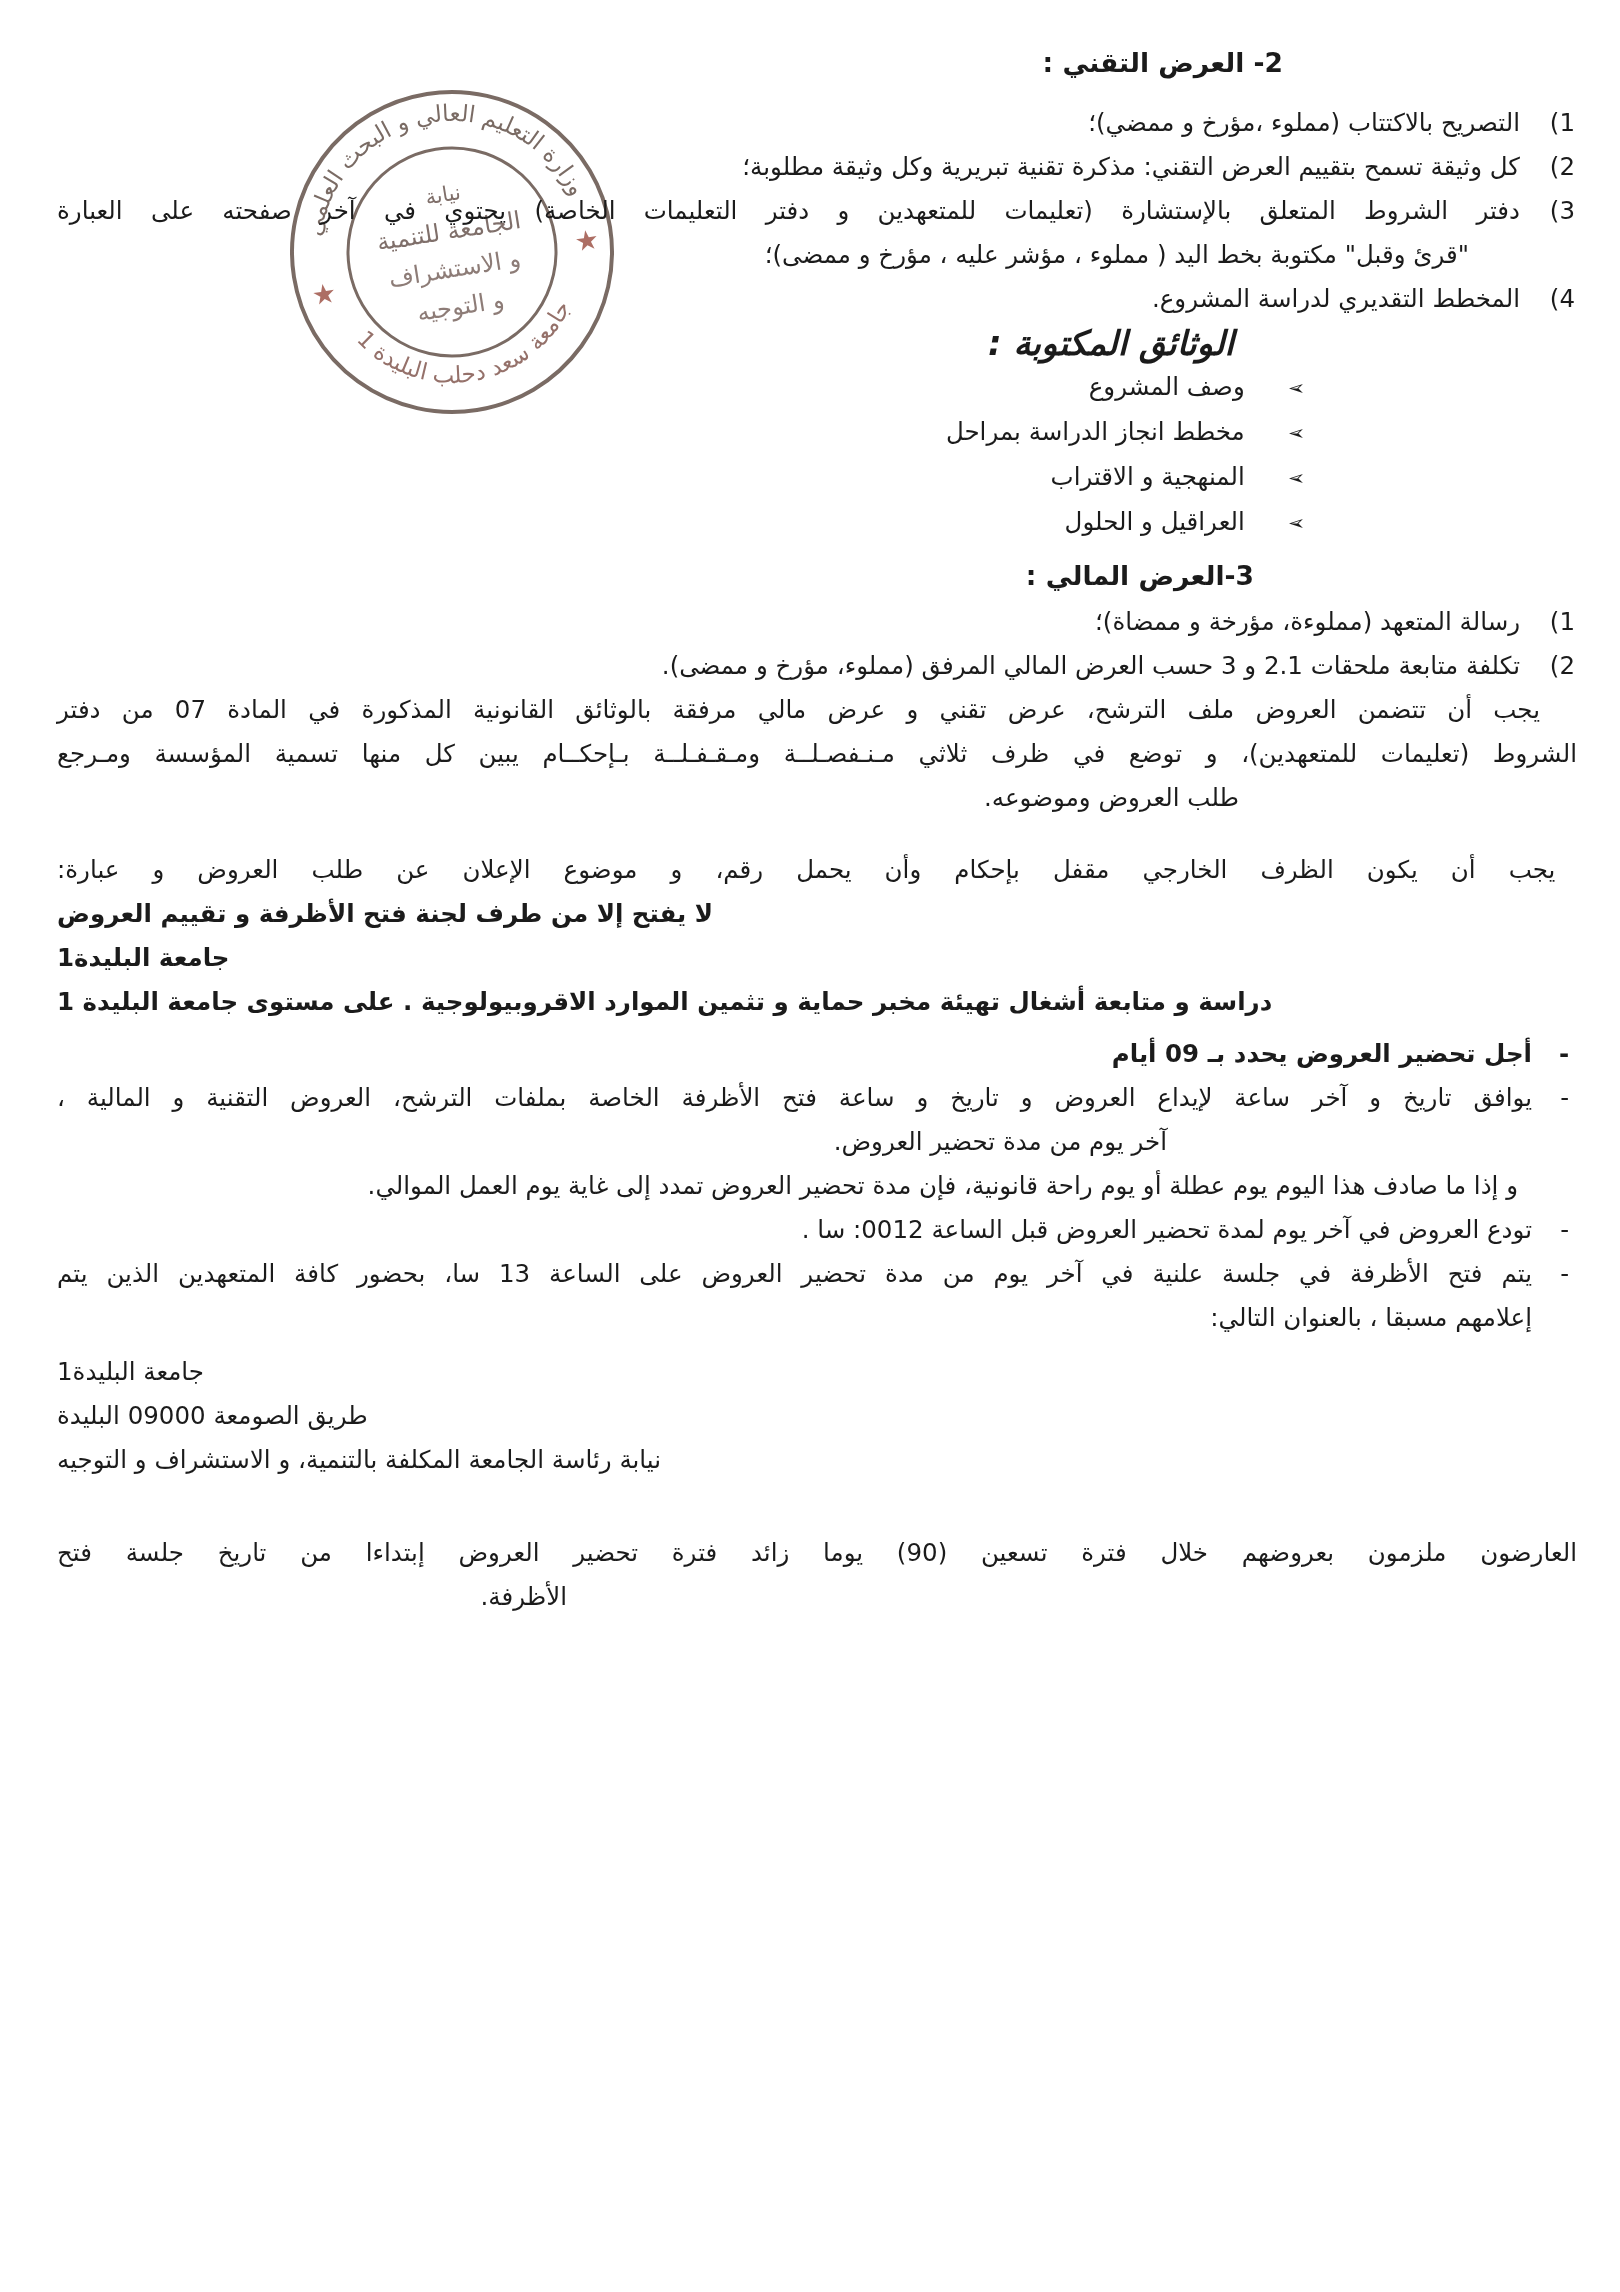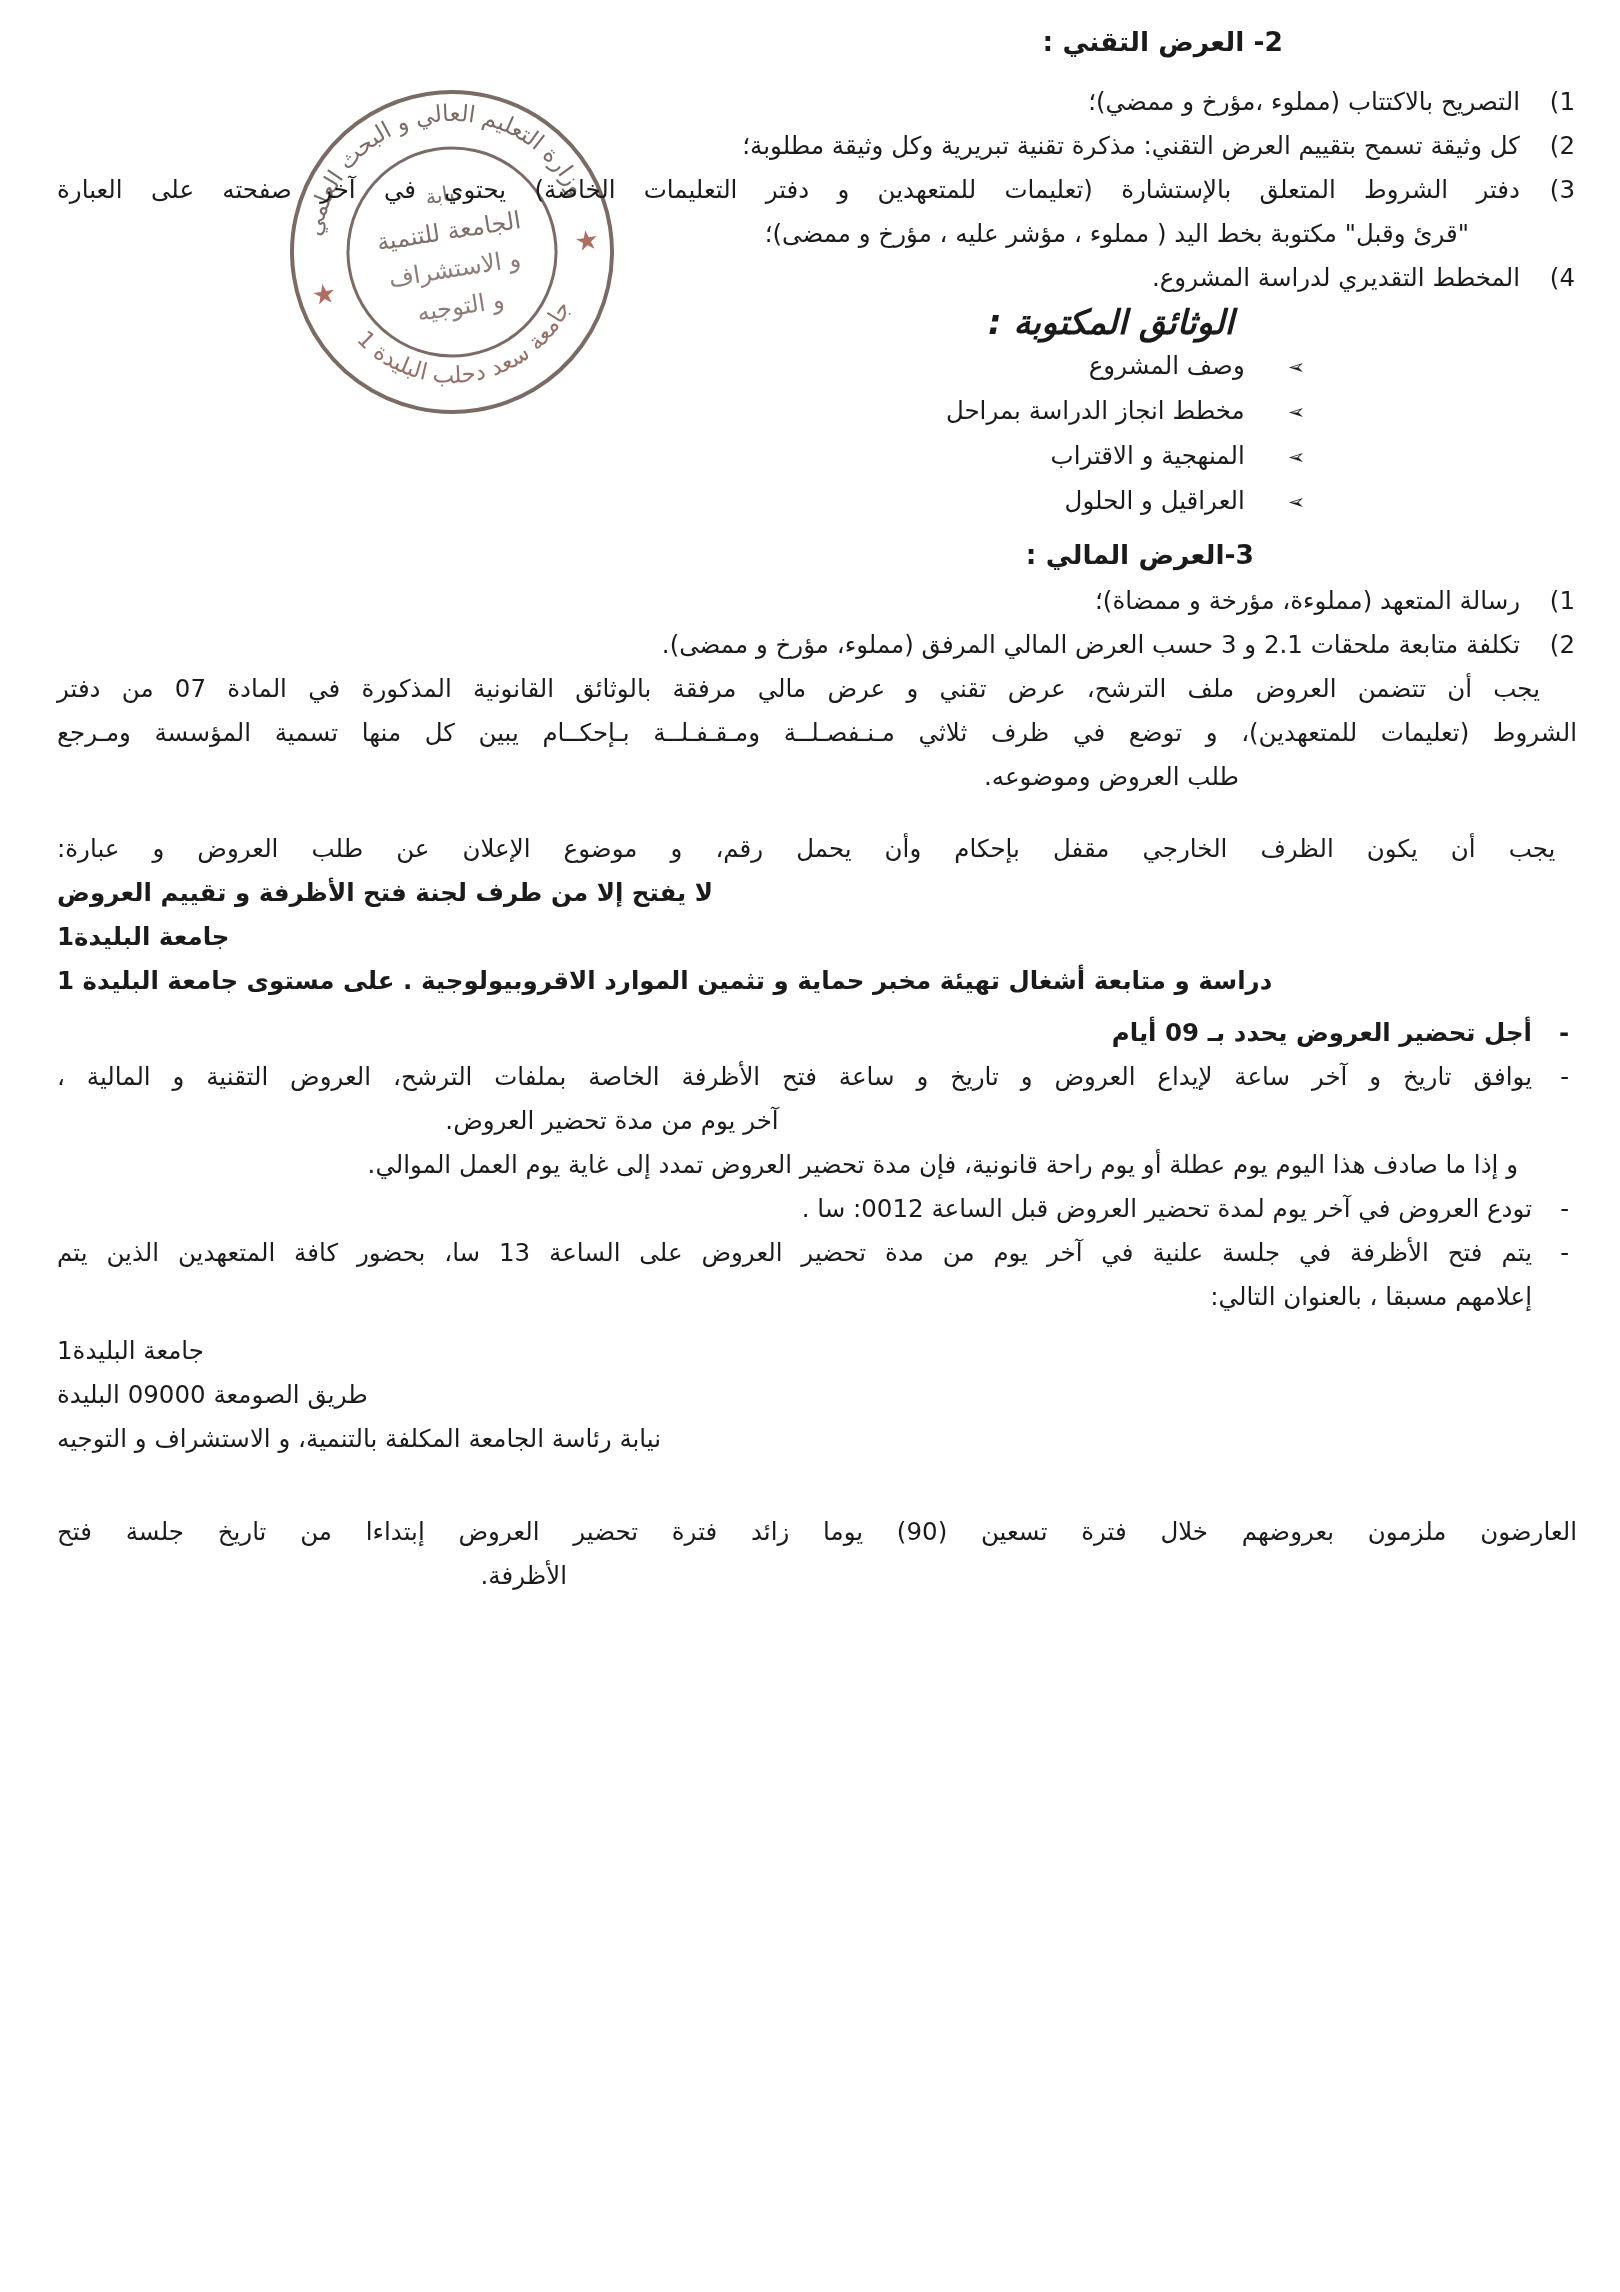--- a/index.html
+++ b/index.html
@@ -17,21 +17,21 @@
   .stamp {
     position:absolute; left:267px; top:67px;
     width:370px; height:370px;
     transform:rotate(-9deg);
     opacity:0.82;
     z-index:1;
   }
 
   
   .content {
-    position:absolute; top:20px; right:43px; left:57px;
+    position:absolute; top:41px; right:43px; left:57px;
     direction:rtl; text-align:right;
     font-size:24.5px; line-height:44px;
     z-index:2;
   }
   .h2x  { font-weight:bold; font-size:26.5px; margin:0 294px 15.7px 0; }
   .h3x  { font-weight:bold; font-size:26.5px; margin:9.8px 323px 2px 0; }
 
   .li   { position:relative; padding-right:57px; }
   .num  { position:absolute; right:2px; top:0; }
   .cont-i3 { padding-right:51px; }
@@ -44,21 +44,21 @@
 
   .p1l1 { padding-right:37px; }
   .p1l3 { padding-right:338px; }
   .p2   { padding-right:21.6px;margin-top:28px; }
 
   .c    { text-align:left; }
   .bold { font-weight:bold; }
 
   .d    { position:relative; padding-right:45px; }
   .dash { position:absolute; right:7.8px; top:0; }
-  .d2l2 { padding-right:410px;text-align:center; }
+  .d2l2 { padding-right:410px; }
   .d2note { padding-right:59px; }
 
   .addr { margin-top:9.8px; }
   .closing { margin-top:49px; }
   .closing-l2 { padding-right:1010px; }
 
   .stamp text { font-family:"DejaVu Sans", sans-serif; }
 </style>
 </head>
 <body>

